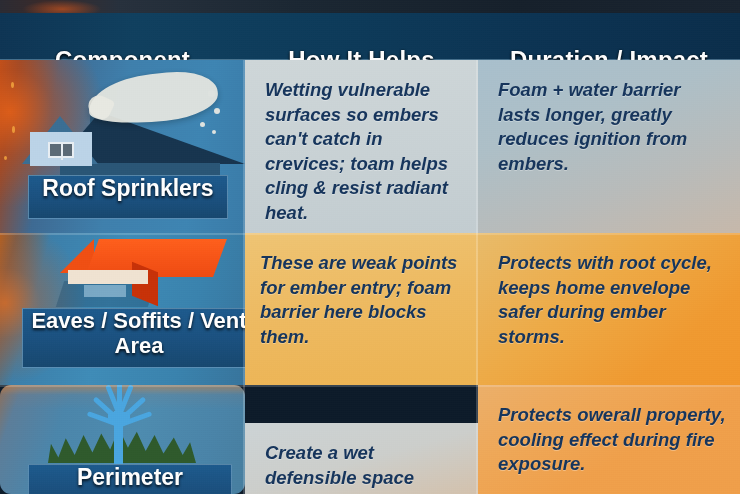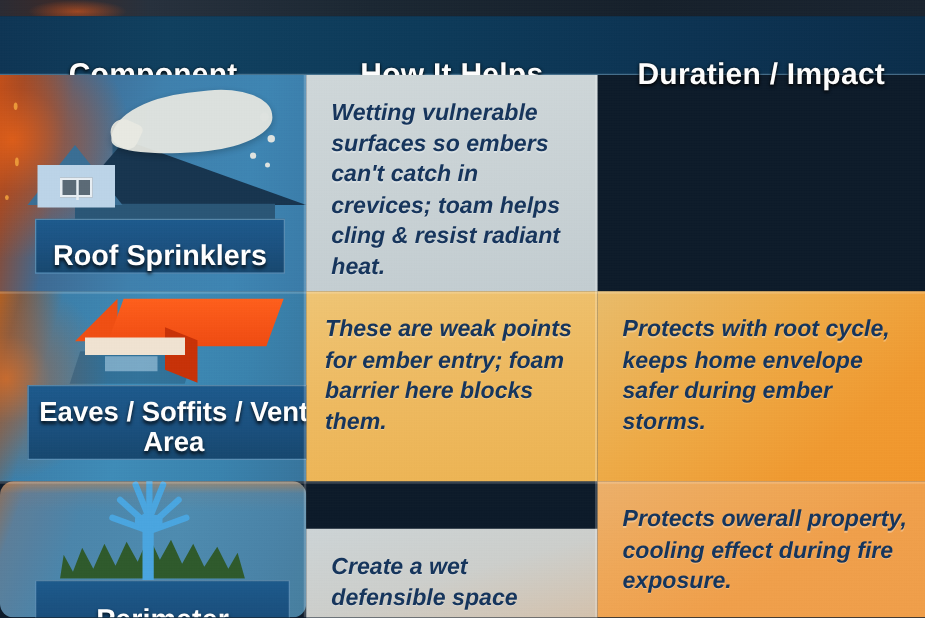--- a/index.html
+++ b/index.html
@@ -136,21 +136,21 @@
 
   
   .badge {
     position: absolute;
     z-index: 5;
     background: linear-gradient(180deg,#1d5a8d 0%,#1b5180 50%,#17486f 100%);
     border: 1px solid rgba(140,185,215,.55);
     color: #ffffff;
     font-weight: bold;
     display: flex;
-    align-items: flex-end;
+    align-items: flex-start;
     justify-content: center;
     text-align: center;
     text-shadow: 0 2px 3px rgba(0,0,0,.8);
     line-height: 1.12;
   }
   .badge-1 { left: 28px;  top: 115px; width: 200px; height: 44px; font-size: 23px; }
   .badge-2 { left: 22px;  top: 75px;  width: 234px; height: 60px; font-size: 22px; }
   .badge-3 { left: 28px;  top: 79px;  width: 204px; height: 46px; font-size: 23px; }
 
   
@@ -364,20 +364,23 @@
 
         <div class="badge badge-1">
           <span>Roof Sprinklers</span>
         </div>
       </div>
 
       <div class="cell-text cell-help r1-help">
         <p>Wetting vulnerable surfaces so embers can't catch in crevices; toam helps cling &amp; resist radiant heat.</p>
       </div>
 
+      <div class="cell-text cell-impact r1-impact">
+        <p>Foam + water barrier lasts longer, greatly reduces ignition from embers.</p>
+      </div>
     </div>
 
     <div class="row row-2">
 
       <div class="cell-component r2-comp">
         <div class="eave-shadow"></div>
         <div class="eave-top"></div>
         <div class="eave-slab"></div>
         <div class="eave-side"></div>
         <div class="eave-under"></div>

